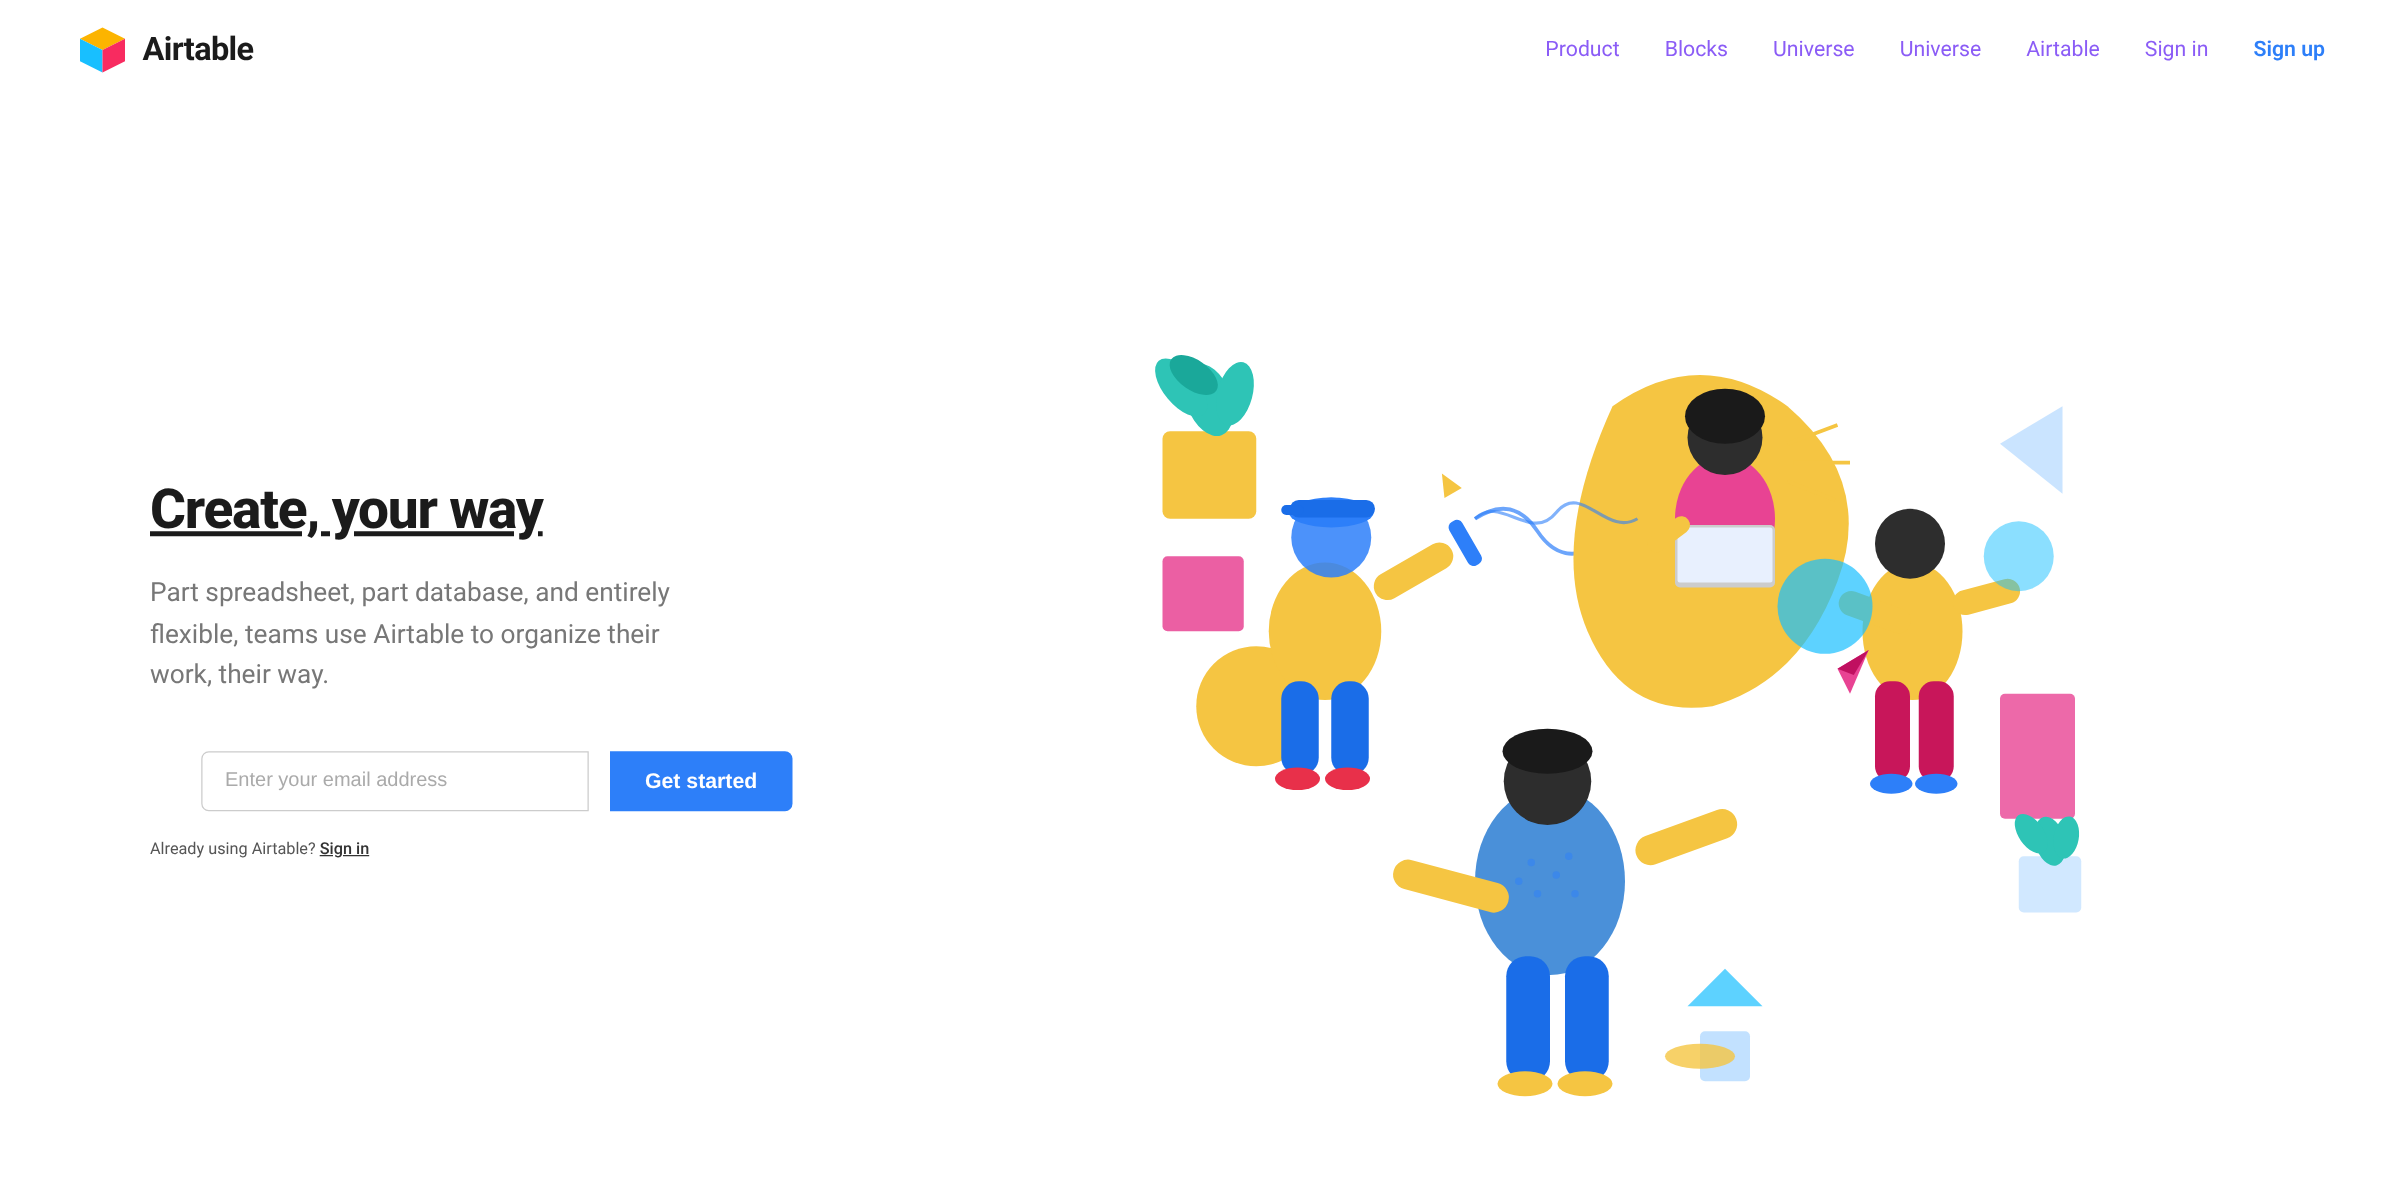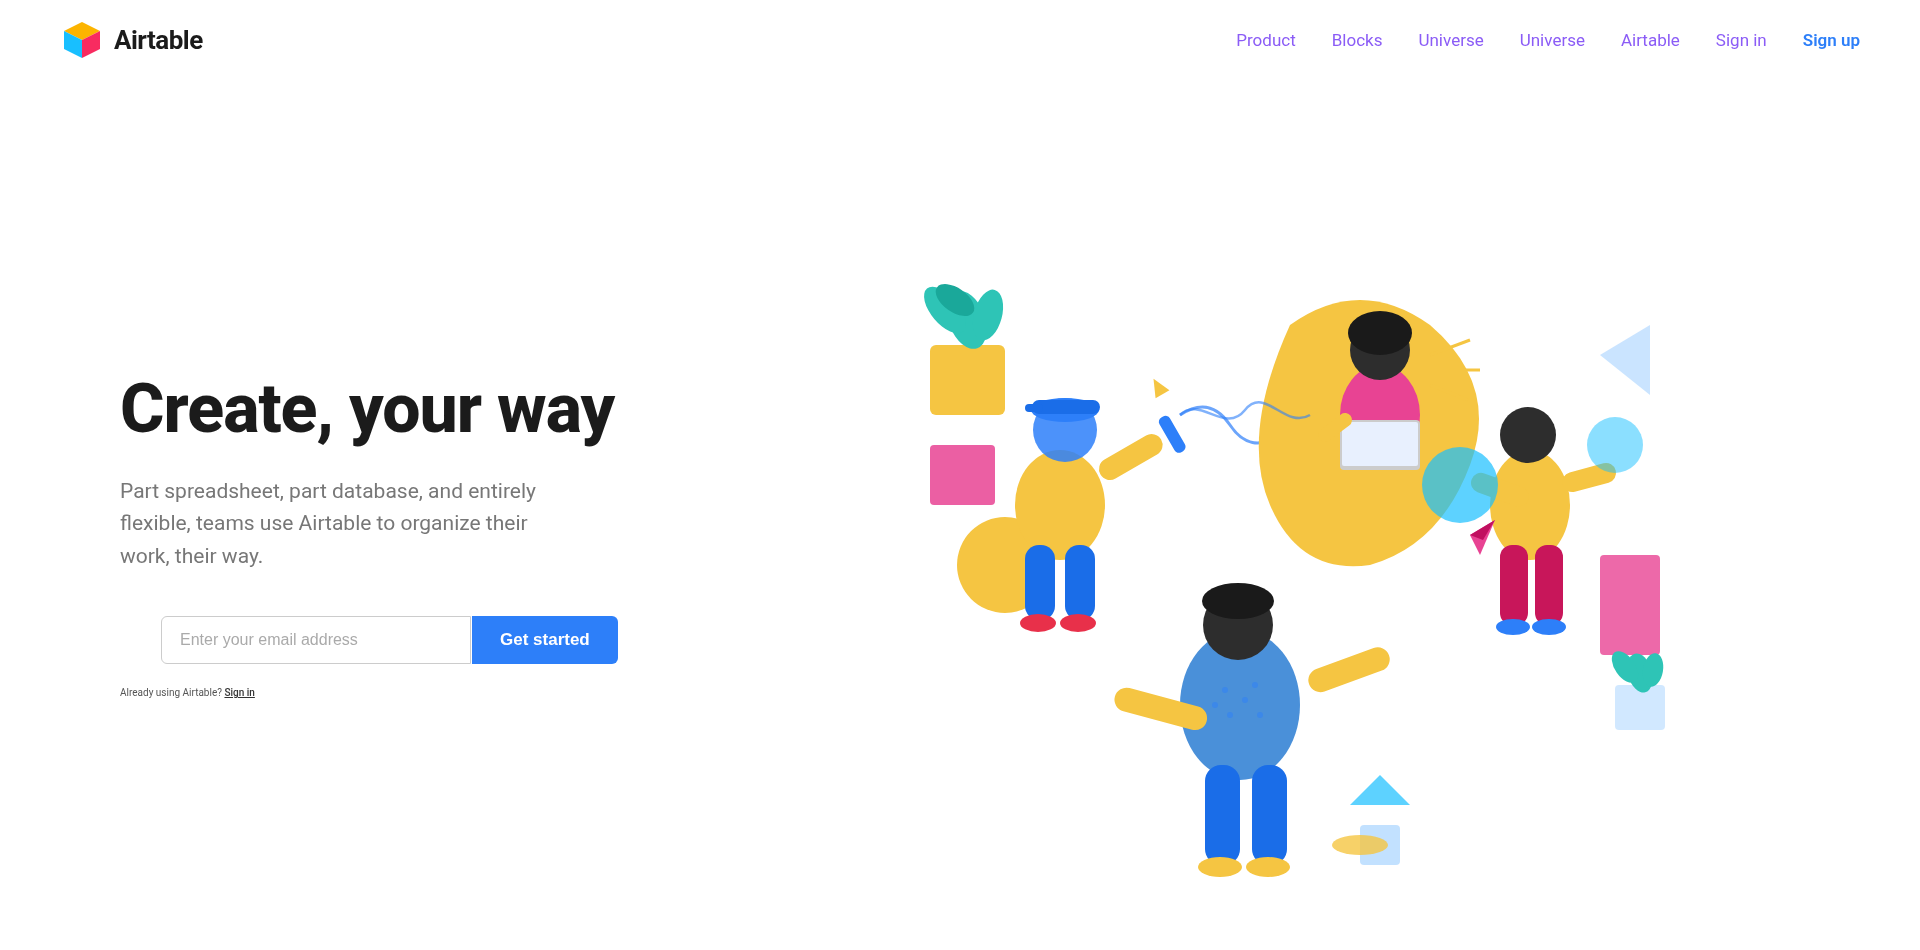--- a/index.html
+++ b/index.html
@@ -62,37 +62,38 @@
       position: relative;
       overflow: hidden;
     }
     .hero-left {
       flex: 0 0 580px;
       max-width: 580px;
       padding-top: 40px;
       z-index: 2;
     }
     .hero-title {
-      font-size: 68px;
+      font-size: 44px;
       font-weight: 800;
       color: #1b1b1b;
       line-height: 1.1;
       margin-bottom: 28px;
       letter-spacing: -1px;
+      text-decoration: underline;
     }
     .hero-subtitle {
       font-size: 21px;
       color: #777;
       line-height: 1.55;
       max-width: 460px;
       margin-bottom: 44px;
     }
     .cta-form {
       display: flex;
-      gap: 1px;
+      gap: 17px;
       align-items: center;
       margin-bottom: 20px;
       padding-left: 41px;
     }
     .email-input {
       border: 1.5px solid #ccc;
       border-radius: 6px 0 0 6px;
       padding: 14px 18px;
       font-size: 16px;
       width: 310px;
@@ -105,21 +106,21 @@
       color: #fff;
       border: none;
       border-radius: 0 6px 6px 0;
       padding: 14px 28px;
       font-size: 17px;
       font-weight: 700;
       cursor: pointer;
       white-space: nowrap;
     }
     .signin-text {
-      font-size: 10px;
+      font-size: 13px;
       color: #555;
       margin-top: 23px;
     }
     .signin-text a {
       color: #333;
       text-decoration: underline;
       font-weight: 500;
     }
 
     

